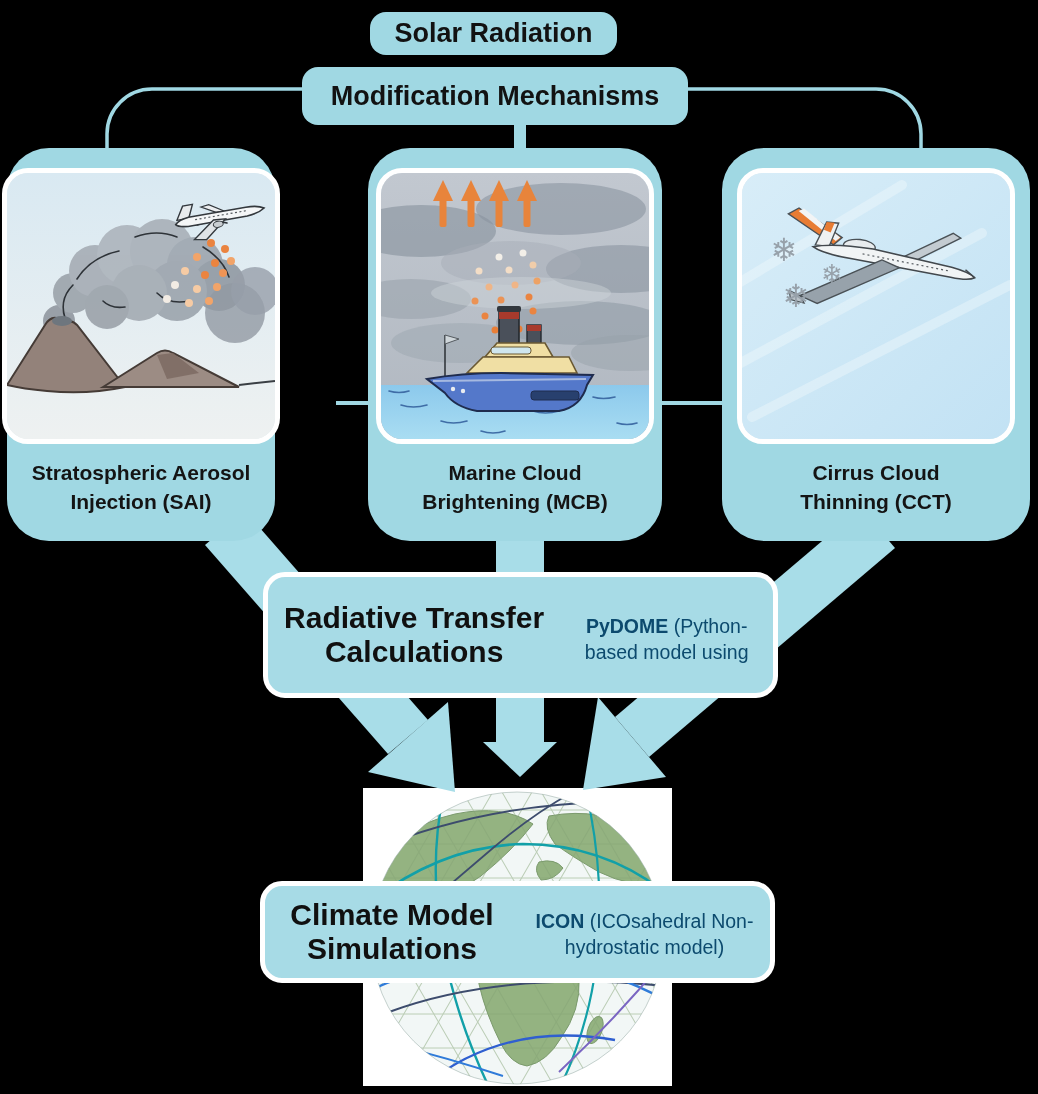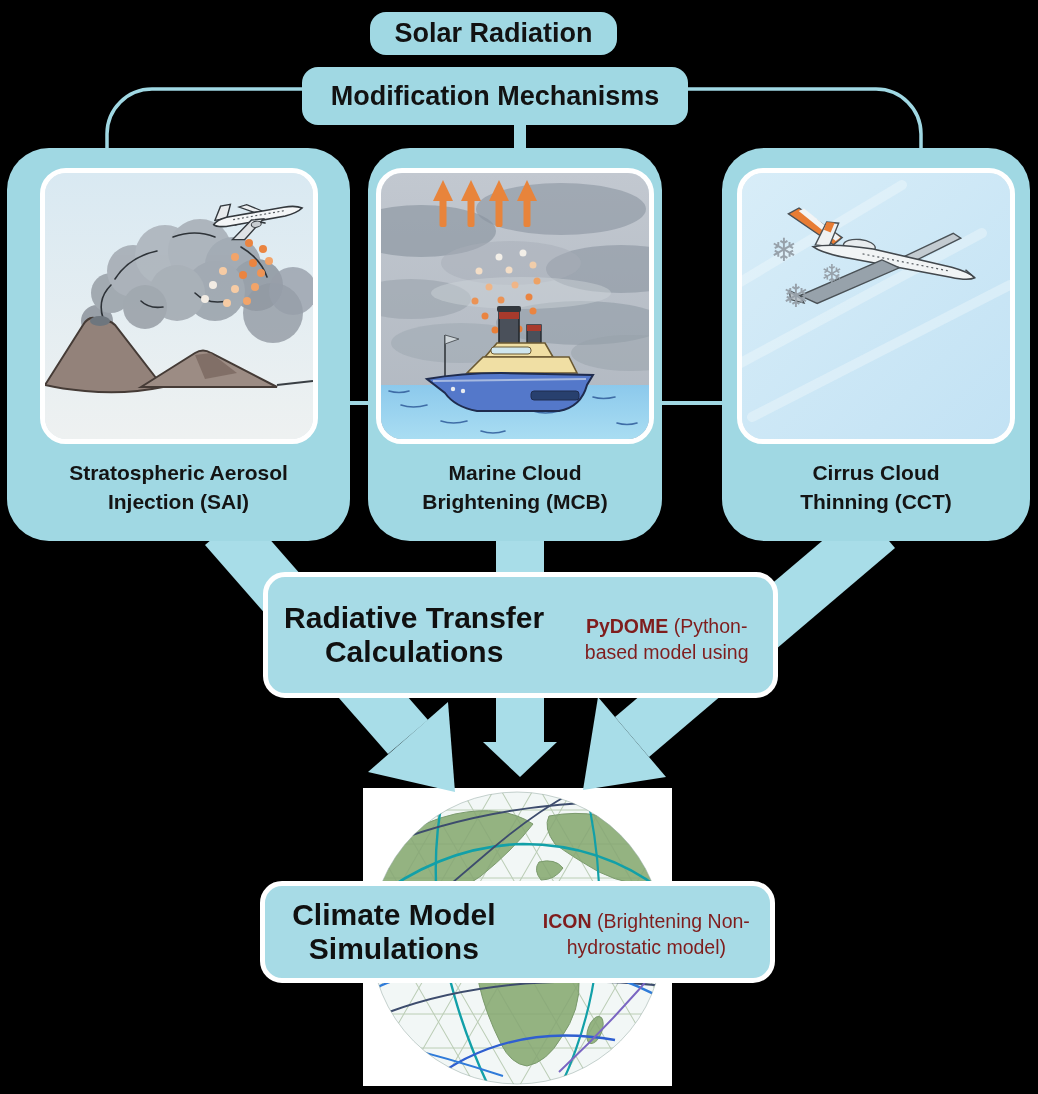--- a/index.html
+++ b/index.html
@@ -14,21 +14,21 @@
   
   .panel{position:absolute;background:#a0d8e3;border-radius:42px;
          display:flex;flex-direction:column;align-items:center;box-sizing:border-box;padding-top:20px;}
   .frame{width:268px;height:266px;border:5px solid #fff;border-radius:26px;overflow:hidden;background:#dfeaf0;}
   .plabel{margin-top:14px;text-align:center;font-weight:700;font-size:21px;line-height:29px;color:#141414;}
   
   .flowbox{position:absolute;background:#a7dbe6;border:5px solid #fff;border-radius:22px;
            box-sizing:border-box;display:flex;align-items:center;justify-content:center;
            text-align:center;}
   .flowtitle{font-weight:700;font-size:30px;color:#101010;line-height:34px;}
-  .flowsub{font-size:19.5px;line-height:26px;color:#7f1d1d;margin-top:8px;}
+  .flowsub{font-size:19.5px;line-height:26px;color:#0c4a6e;margin-top:8px;}
   .flowsub b{font-weight:700;}
   .globewrap{position:absolute;background:#fff;}
 </style>
 </head>
 <body>
 
 <div id="canvas">
 
   <div class="globewrap" style="left:363px;top:788px;width:309px;height:298px;">
     <svg width="309" height="298" viewBox="0 0 309 298">
@@ -100,21 +100,21 @@
     </g>
   </svg>
 
   <div class="titlebox" style="left:370px;top:12px;width:247px;height:43px;">
     <span>Solar Radiation</span>
   </div>
   <div class="titlebox" style="left:302px;top:67px;width:386px;height:58px;">
     <span>Modification Mechanisms</span>
   </div>
 
-  <div class="panel" style="left:7px;top:148px;width:343px;height:393px;">
+  <div class="panel" style="left:7px;top:148px;width:268px;height:393px;">
     <div class="frame">
       <svg width="268" height="266" viewBox="0 0 268 266">
         <defs>
           <linearGradient id="skyA" x1="0" y1="0" x2="0" y2="1">
             <stop offset="0" stop-color="#d9e9f2"></stop>
               <stop offset="1" stop-color="#eef1f1"></stop>
           </linearGradient>
         </defs>
         <rect width="268" height="266" fill="url(#skyA)"></rect>
         <g opacity="0.88">
@@ -320,17 +320,17 @@
   <div class="flowbox" style="left:263px;top:572px;width:515px;height:126px;">
     <div class="flowtitle">Radiative Transfer Calculations</div>
     <div class="flowsub">
       <div><b>PyDOME</b><span> (Python-based model using</span></div>
     </div>
   </div>
 
   <div class="flowbox" style="left:260px;top:881px;width:515px;height:102px;">
     <div class="flowtitle">Climate Model Simulations</div>
     <div class="flowsub" style="margin-top:4px;">
-      <b>ICON</b><span> (Brightening Non-hydrostatic model)</span>
+      <b>ICON</b><span> (ICOsahedral Non-hydrostatic model)</span>
     </div>
   </div>
 
 </div>
 
 </body></html>

